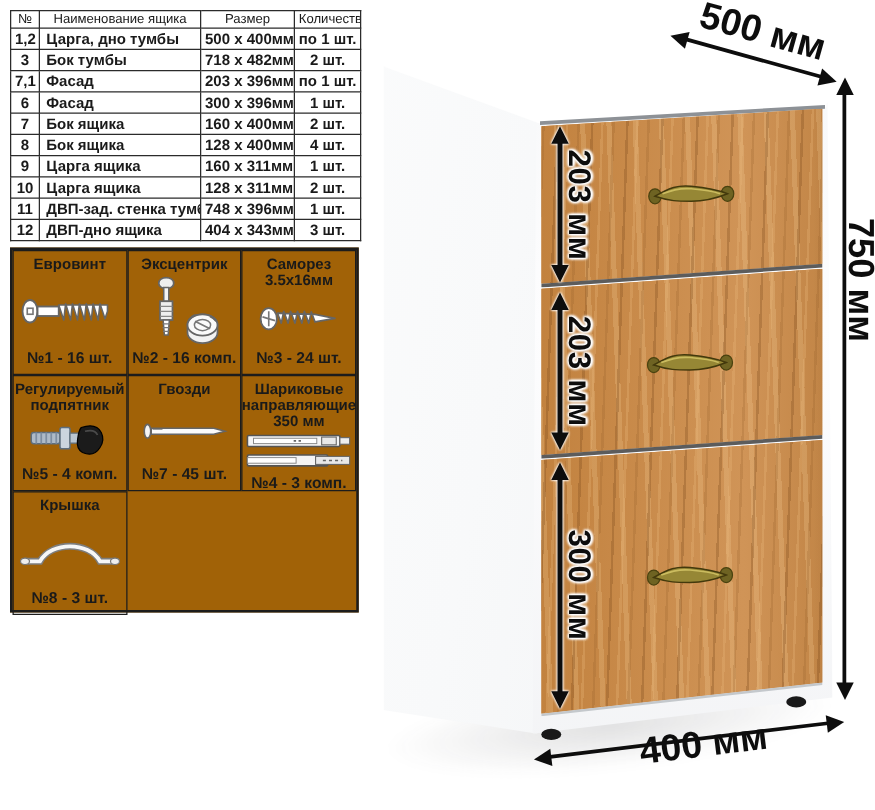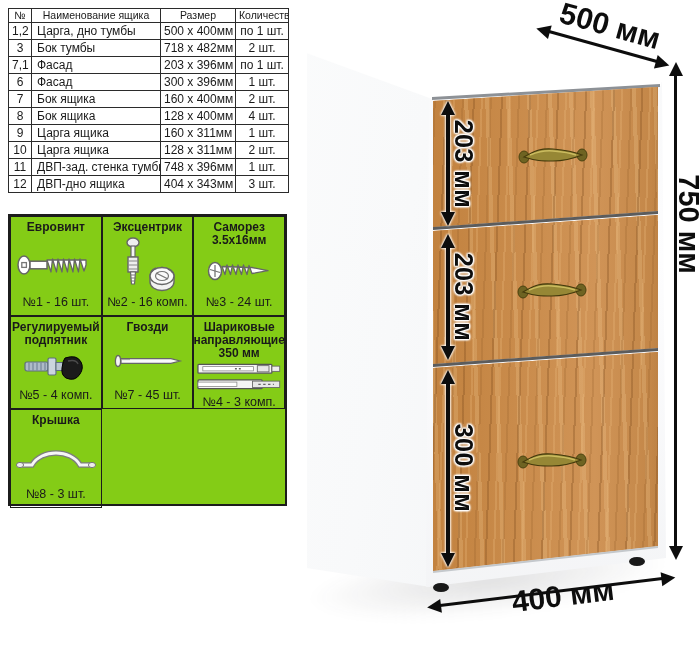--- a/index.html
+++ b/index.html
@@ -8,42 +8,42 @@
     font-family:"Liberation Sans", sans-serif;color:#1a1a1a;
   }
   
   table.parts{
     position:absolute;left:8px;top:8px;width:280px;
     border-collapse:collapse;table-layout:fixed;
     font-size:12px;line-height:1;
   }
   table.parts th, table.parts td{
     border:1px solid #2b2b2b;padding:0 3px;height:16px;
-    overflow:hidden;white-space:nowrap;
+    overflow:hidden;white-space:nowrap;font-weight:bold;
   }
   table.parts th{font-size:10.5px;font-weight:400;height:13px;text-align:center;}
   table.parts td{text-align:center;}
   table.parts td.name{text-align:left;padding-left:5px;}
   table.parts col.c-num{width:23px;}
   table.parts col.c-name{width:129px;}
   table.parts col.c-size{width:75px;}
   table.parts col.c-qty{width:53px;}
   
   .hw{
-    position:absolute;left:8px;top:214px;width:279px;height:292px;
+    position:absolute;left:8px;top:198px;width:279px;height:292px;
     display:grid;grid-template-columns:repeat(3,1fr);grid-template-rows:100px 93px 99px;
-    border:2px solid #1c1c1c;box-sizing:border-box;background:#84cc16;
+    border:2px solid #1c1c1c;box-sizing:border-box;background:#a16207;
   }
   .hw-cell{
     border:1px solid #1c1c1c;display:flex;flex-direction:column;align-items:center;
     padding:4px 2px 6px;box-sizing:border-box;overflow:hidden;
   }
   .hw-title{font-weight:700;font-size:12px;line-height:1.1;text-align:center;}
   .hw-icon{flex:1;display:flex;align-items:center;justify-content:center;width:100%;}
-  .hw-qty{font-weight:400;font-size:12.5px;}
+  .hw-qty{font-weight:700;font-size:12.5px;}
   
   .part{position:absolute;inset:0;}
   .floor-shadow{
     position:absolute;left:298px;top:540px;width:395px;height:80px;
     background:radial-gradient(ellipse at 48% 50%, rgba(40,40,45,.14), rgba(0,0,0,0) 62%);
     filter:blur(4px);transform:rotate(-6deg);
   }
   .left-panel{
     clip-path:polygon(307px 53px,430px 94px,430px 587px,307px 568px);
     background:linear-gradient(100deg,#ffffff 0%,#f8f9fa 55%,#eff1f3 100%);

